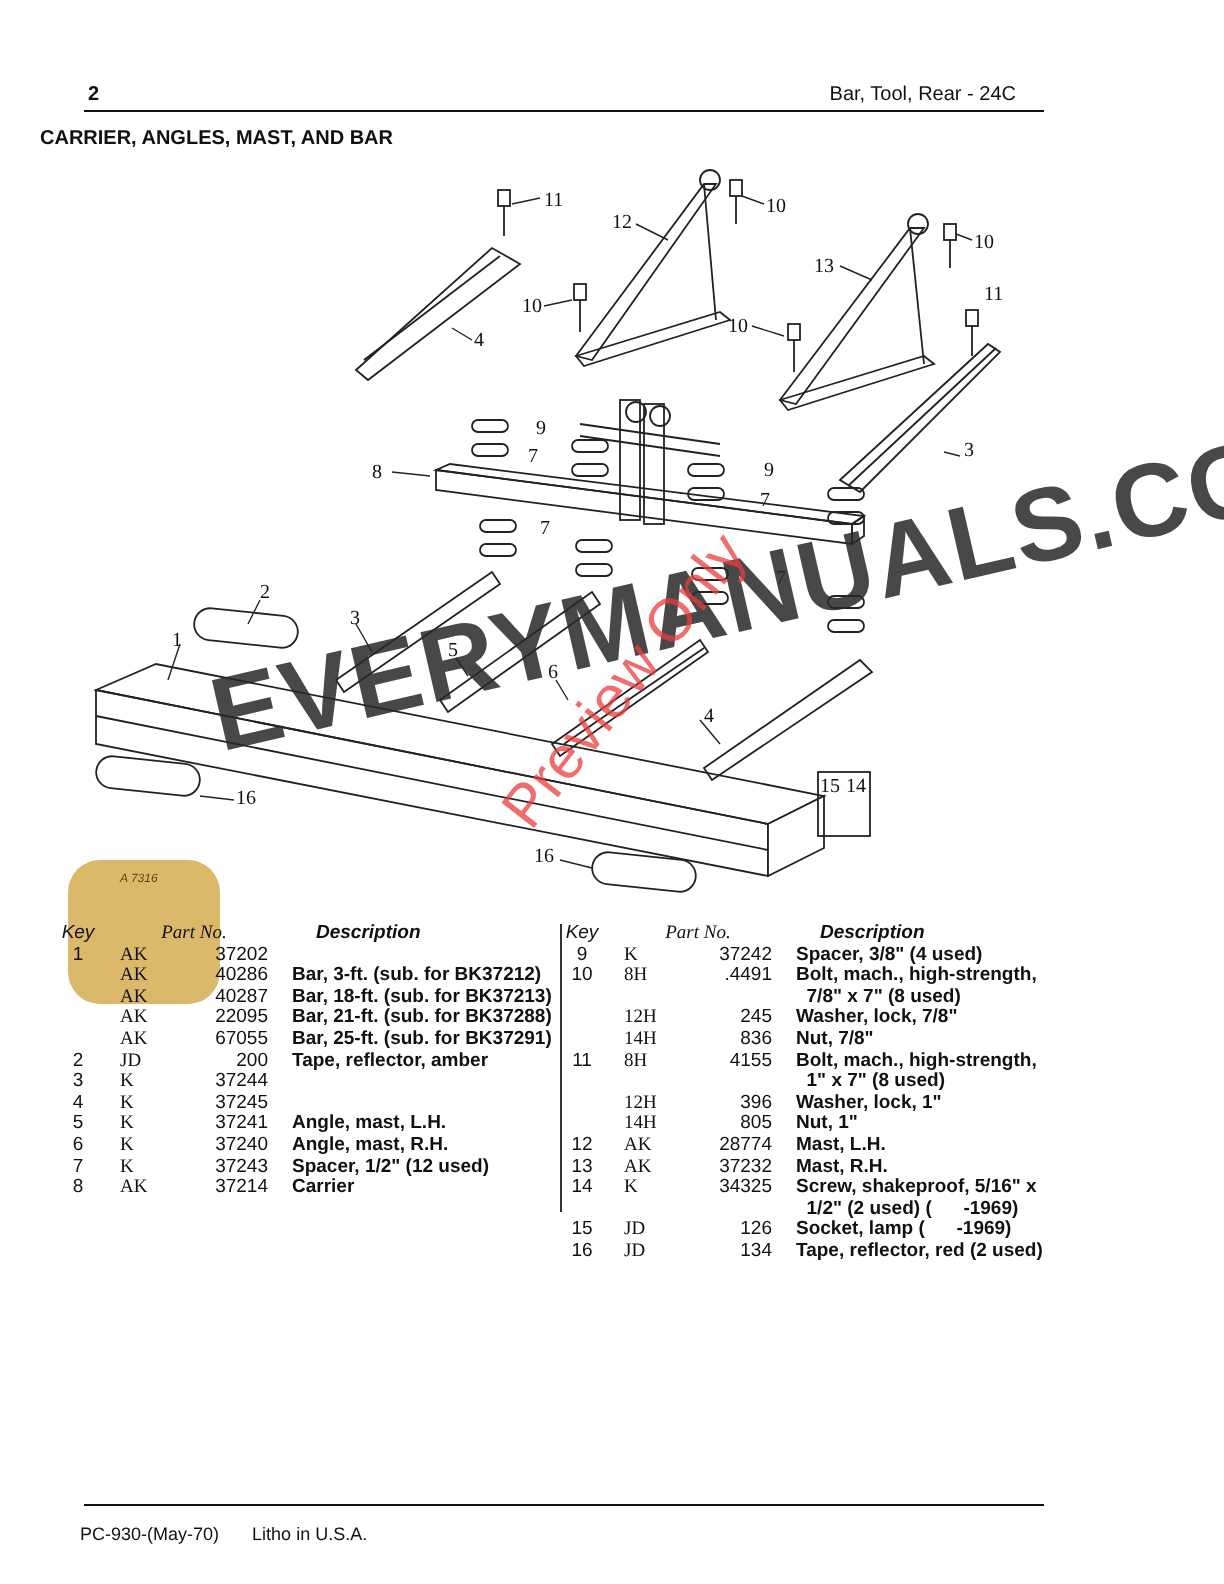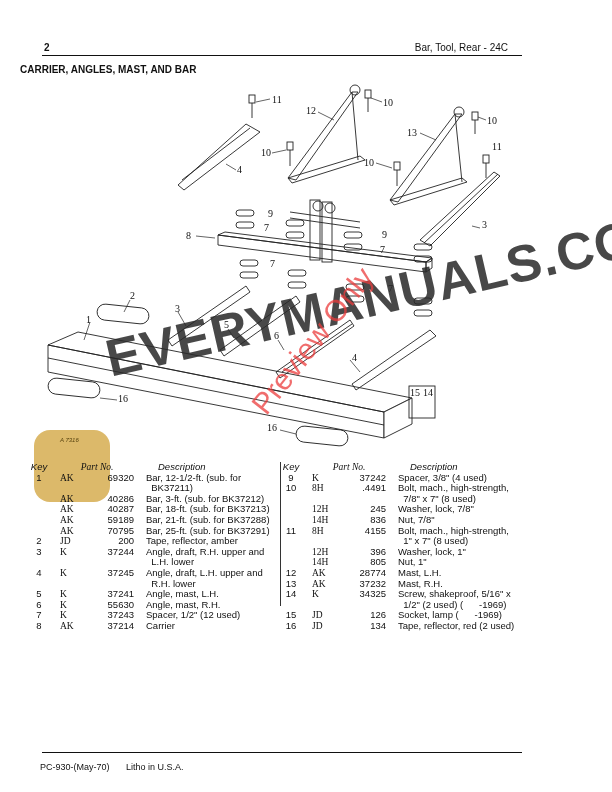--- a/index.html
+++ b/index.html
@@ -8,21 +8,21 @@
   .header-title { position:absolute; left:0; width:508px; top:42px; text-align:right; font-size:10px; }
   .header-rule { position:absolute; left:42px; top:55px; width:480px; height:0; border-top:1.5px solid #111; }
   .section-title { position:absolute; left:0; width:612px; top:64px; text-align:left; font-size:10px; font-weight:bold;padding-left:20px; }
   .diagram { position:absolute; left:0; top:0; width:612px; height:460px; }
   .parts-table { position:absolute; font-size:9.5px; line-height:10.6px; }
   .parts-table .row { display:flex; }
   .parts-table .hdr { font-style:italic; }
   .c-key { width:18px; text-align:center; }
   .c-code { width:32px; padding-left:12px;font-family:Liberation Serif, serif; }
   .c-no { width:42px; text-align:right; }
-  .c-desc { padding-left:12px; white-space:pre; }
+  .c-desc { padding-left:12px; white-space:pre;font-weight:bold; }
   .tbl-left { left:30px; top:462px; }
   .tbl-right { left:282px; top:462px; }
   .col-divider { position:absolute; left:280px; top:462px; width:0; height:144px; border-left:1px solid #333; }
   .footer-rule { position:absolute; left:42px; top:752px; width:480px; border-top:1.5px solid #111; }
   .footer-text { position:absolute; left:40px; top:762px; font-size:9px; }
   .footer-text span { margin-right:14px; }
   .wm-main { position:absolute; left:100px; top:330px; font-size:52px; font-weight:bold; color:rgba(40,40,40,0.85); transform:rotate(-13deg); transform-origin:left top; letter-spacing:1px; }
   .wm-preview { position:absolute; left:245px; top:400px; font-size:30px; color:rgba(235,60,60,0.75); transform:rotate(-52deg); transform-origin:left top; }
   .wm-logo { position:absolute; left:34px; top:430px; width:76px; height:72px; background:#d8b15a; border-radius:16px; opacity:0.9; }
   .wm-logo-code { position:absolute; left:60px; top:437px; font-size:6px; font-style:italic; color:#5a4510; }
@@ -186,78 +186,72 @@
 <div class="parts-table tbl-left">
   <div class="row hdr">
     <span class="c-key">Key</span>
     <span class="c-code" style="width:74px;text-align:center;">Part No.</span>
     <span class="c-desc" style="padding-left:24px;">Description</span>
   </div>
   <div id="left-rows">
       <div class="row">
         <span class="c-key">1</span>
         <span class="c-code">AK</span>
-        <span class="c-no">69320</span>
-        <span class="c-desc">Bar, 12-1/2-ft. (sub. for
-  BK37211)</span>
+        <span class="c-no">37202</span>
       </div>
       <div class="row">
         <span class="c-key"></span>
         <span class="c-code">AK</span>
         <span class="c-no">40286</span>
         <span class="c-desc">Bar, 3-ft. (sub. for BK37212)</span>
       </div>
       <div class="row">
         <span class="c-key"></span>
         <span class="c-code">AK</span>
         <span class="c-no">40287</span>
         <span class="c-desc">Bar, 18-ft. (sub. for BK37213)</span>
       </div>
       <div class="row">
         <span class="c-key"></span>
         <span class="c-code">AK</span>
-        <span class="c-no">59189</span>
+        <span class="c-no">22095</span>
         <span class="c-desc">Bar, 21-ft. (sub. for BK37288)</span>
       </div>
       <div class="row">
         <span class="c-key"></span>
         <span class="c-code">AK</span>
-        <span class="c-no">70795</span>
+        <span class="c-no">67055</span>
         <span class="c-desc">Bar, 25-ft. (sub. for BK37291)</span>
       </div>
       <div class="row">
         <span class="c-key">2</span>
         <span class="c-code">JD</span>
         <span class="c-no">200</span>
         <span class="c-desc">Tape, reflector, amber</span>
       </div>
       <div class="row">
         <span class="c-key">3</span>
         <span class="c-code">K</span>
         <span class="c-no">37244</span>
-        <span class="c-desc">Angle, draft, R.H. upper and
-  L.H. lower</span>
       </div>
       <div class="row">
         <span class="c-key">4</span>
         <span class="c-code">K</span>
         <span class="c-no">37245</span>
-        <span class="c-desc">Angle, draft, L.H. upper and
-  R.H. lower</span>
       </div>
       <div class="row">
         <span class="c-key">5</span>
         <span class="c-code">K</span>
         <span class="c-no">37241</span>
         <span class="c-desc">Angle, mast, L.H.</span>
       </div>
       <div class="row">
         <span class="c-key">6</span>
         <span class="c-code">K</span>
-        <span class="c-no">55630</span>
+        <span class="c-no">37240</span>
         <span class="c-desc">Angle, mast, R.H.</span>
       </div>
       <div class="row">
         <span class="c-key">7</span>
         <span class="c-code">K</span>
         <span class="c-no">37243</span>
         <span class="c-desc">Spacer, 1/2" (12 used)</span>
       </div>
       <div class="row">
         <span class="c-key">8</span>

